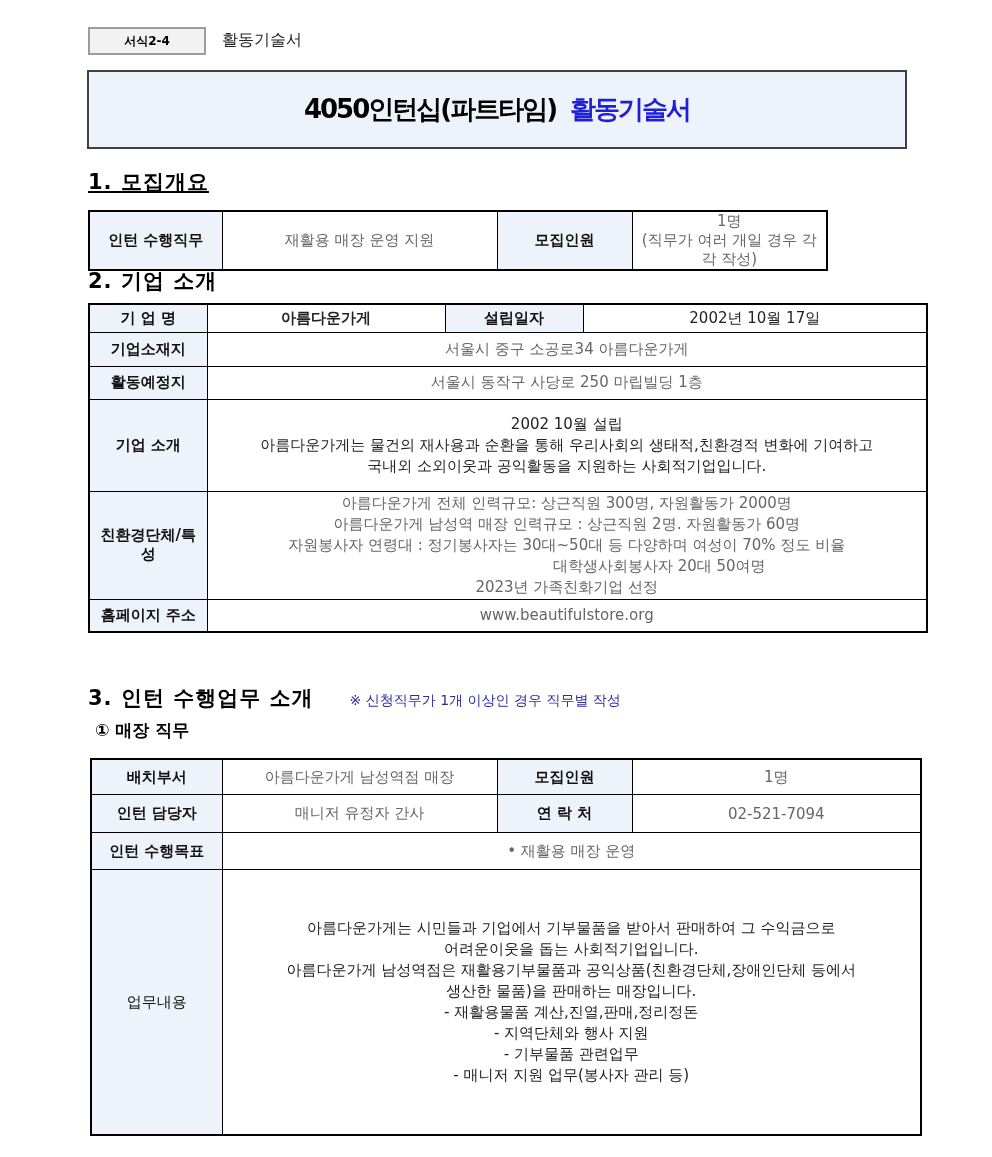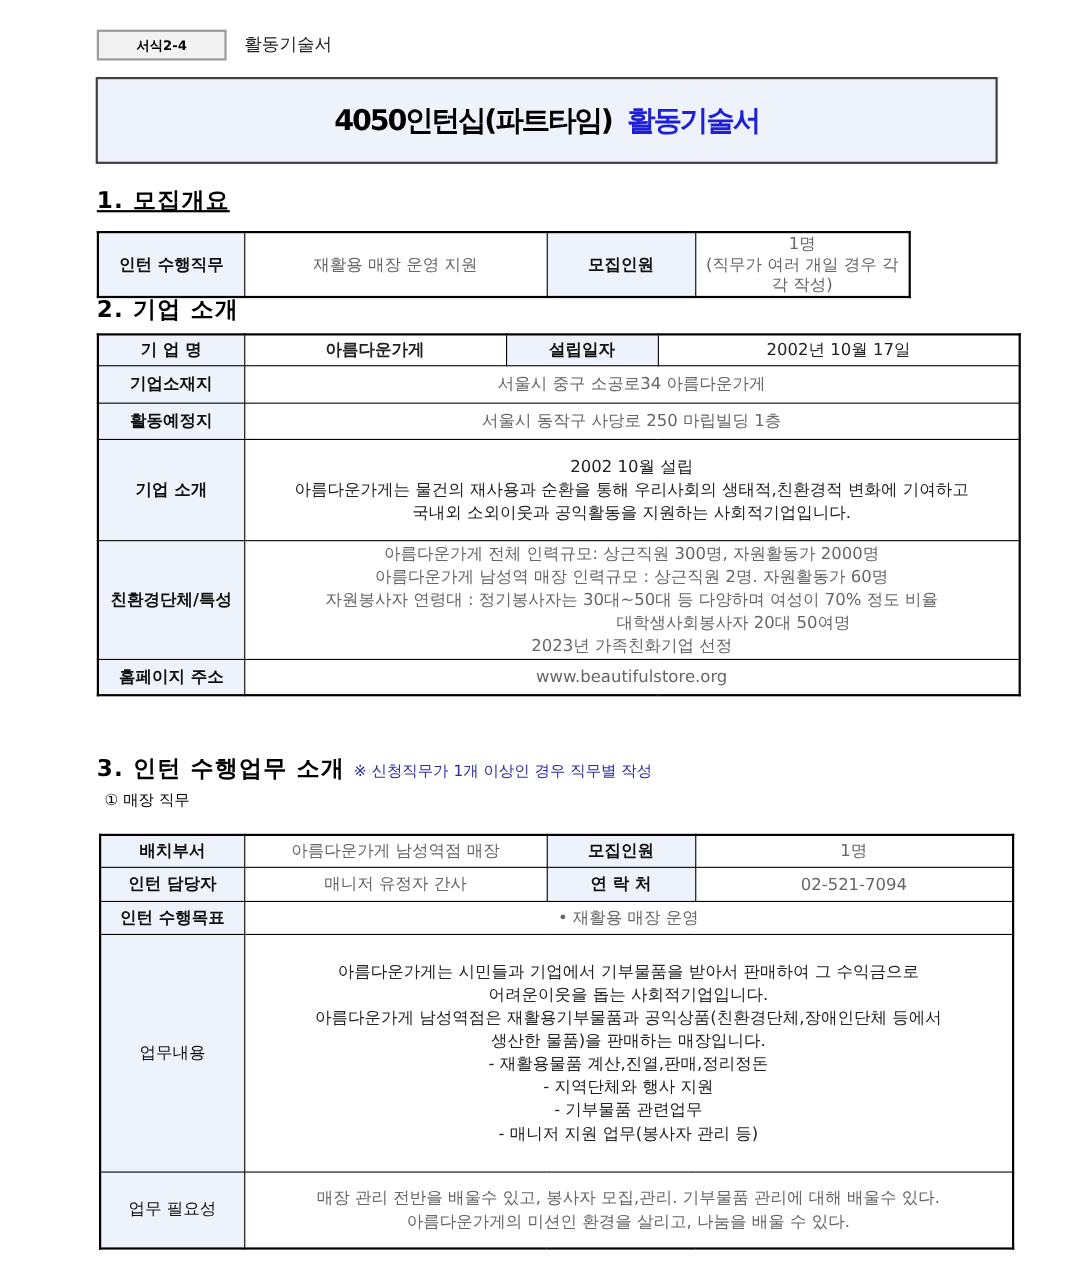--- a/index.html
+++ b/index.html
@@ -22,22 +22,22 @@
     
     .title-box {
       left: 87px; top: 70px; width: 820px; height: 79px;
       background: #eef2fb; border: 2px solid #404040; box-sizing: border-box;
       display: flex; align-items: center; justify-content: center;
       font-size: 26px; font-weight: bold; letter-spacing: -2px;
     }
     .title-box .t2 { color: #1f1fd6; margin-left: 14px; }
 
     .section-h { font-size: 21px; font-weight: bold; letter-spacing: 1px; }
-    .sub-h { font-size: 14px; font-weight: normal; }
-    .note { font-size: 14px; color: #2a2aa6; margin-left: 8px; font-weight: normal; letter-spacing: 0; }
+    .sub-h { font-size: 17px; font-weight: bold; }
+    .note { font-size: 14px; color: #2a2aa6; margin-left: 36px; font-weight: normal; letter-spacing: 0; }
 
     table.doc {
       position: absolute; border-collapse: collapse; table-layout: fixed;
       font-size: 15px;
     }
     table.doc.outer { border: 2.5px solid #000; }
     table.doc td {
       border: 1px solid #000; padding: 0 8px; box-sizing: border-box;
       vertical-align: middle;
     }
@@ -75,21 +75,21 @@
     </td>
   </tr>
 </tbody>
   </table>
 
 <div class="abs section-h" style="left:88px; top:267px;">2. 기업 소개</div>
 
 <table class="doc outer" style="left:88px; top:303px; width:840px; height:330px;">
   <tbody>
       <tr style="height:28px;">
-    <td class="lab" style="width:133px;">기  업  명</td>
+    <td class="lab" style="width:118px;">기  업  명</td>
     <td class="val c dark" style="width:238px; font-weight:bold;">아름다운가게</td>
     <td class="lab" style="width:138px;font-family:Liberation Mono, monospace;">설립일자</td>
     <td class="val c dark">2002년 10월 17일</td>
   </tr>
   <tr style="height:34px;">
     <td class="lab">기업소재지</td>
     <td class="val" colspan="3">서울시 중구 소공로34 아름다운가게</td>
   </tr>
   <tr style="height:33px;">
     <td class="lab">활동예정지</td>
@@ -149,21 +149,14 @@
       <div>아름다운가게는 시민들과 기업에서 기부물품을 받아서 판매하여 그 수익금으로</div>
       <div>어려운이웃을 돕는 사회적기업입니다.</div>
       <div>아름다운가게 남성역점은 재활용기부물품과 공익상품(친환경단체,장애인단체 등에서</div>
       <div>생산한 물품)을 판매하는 매장입니다.</div>
       <div>- 재활용물품 계산,진열,판매,정리정돈</div>
       <div>- 지역단체와 행사 지원</div>
       <div>- 기부물품 관련업무</div>
       <div>- 매니저 지원 업무(봉사자 관리 등)</div>
     </td>
   </tr>
-  <tr style="height:70px;">
-    <td class="lab" style="font-weight:normal;">업무 필요성</td>
-    <td class="val lines" colspan="3">
-      <div>매장 관리 전반을 배울수 있고, 봉사자 모집,관리. 기부물품 관리에 대해 배울수 있다.</div>
-      <div>아름다운가게의 미션인 환경을 살리고, 나눔을 배울 수 있다.</div>
-    </td>
-  </tr>
 </tbody>
   </table>
 
 </body></html>

